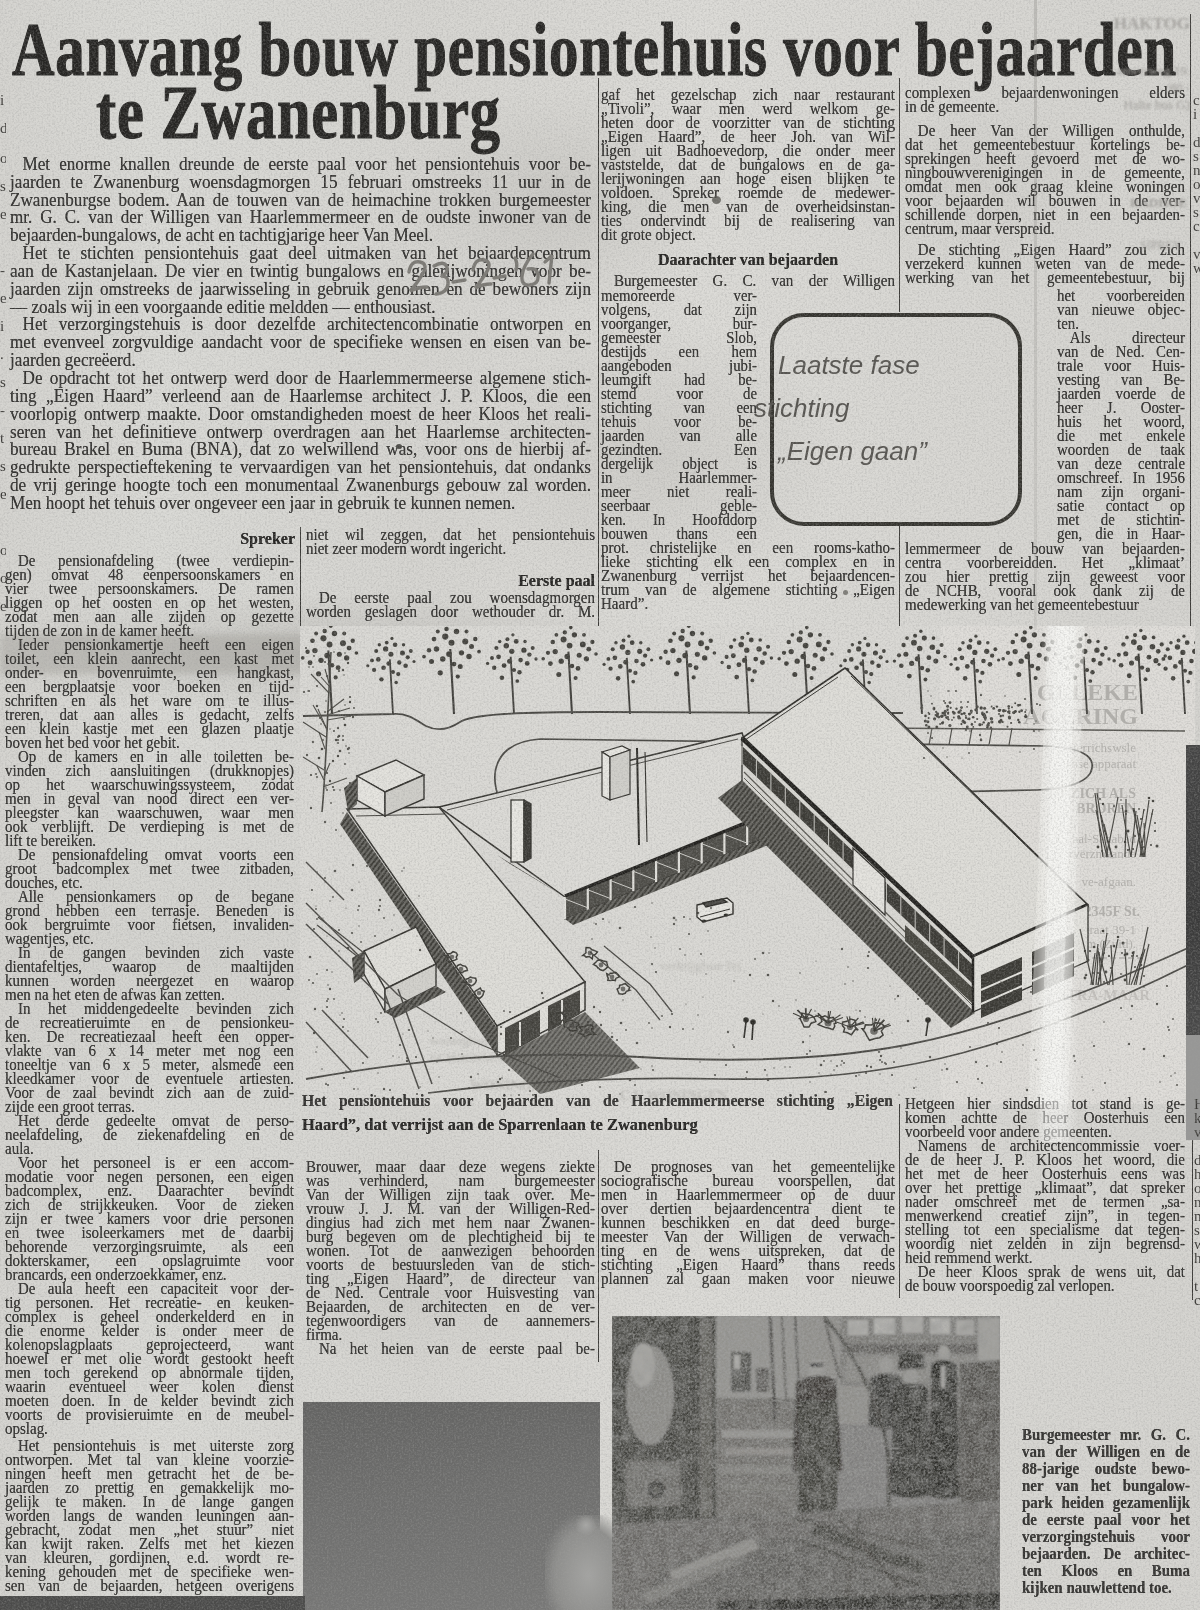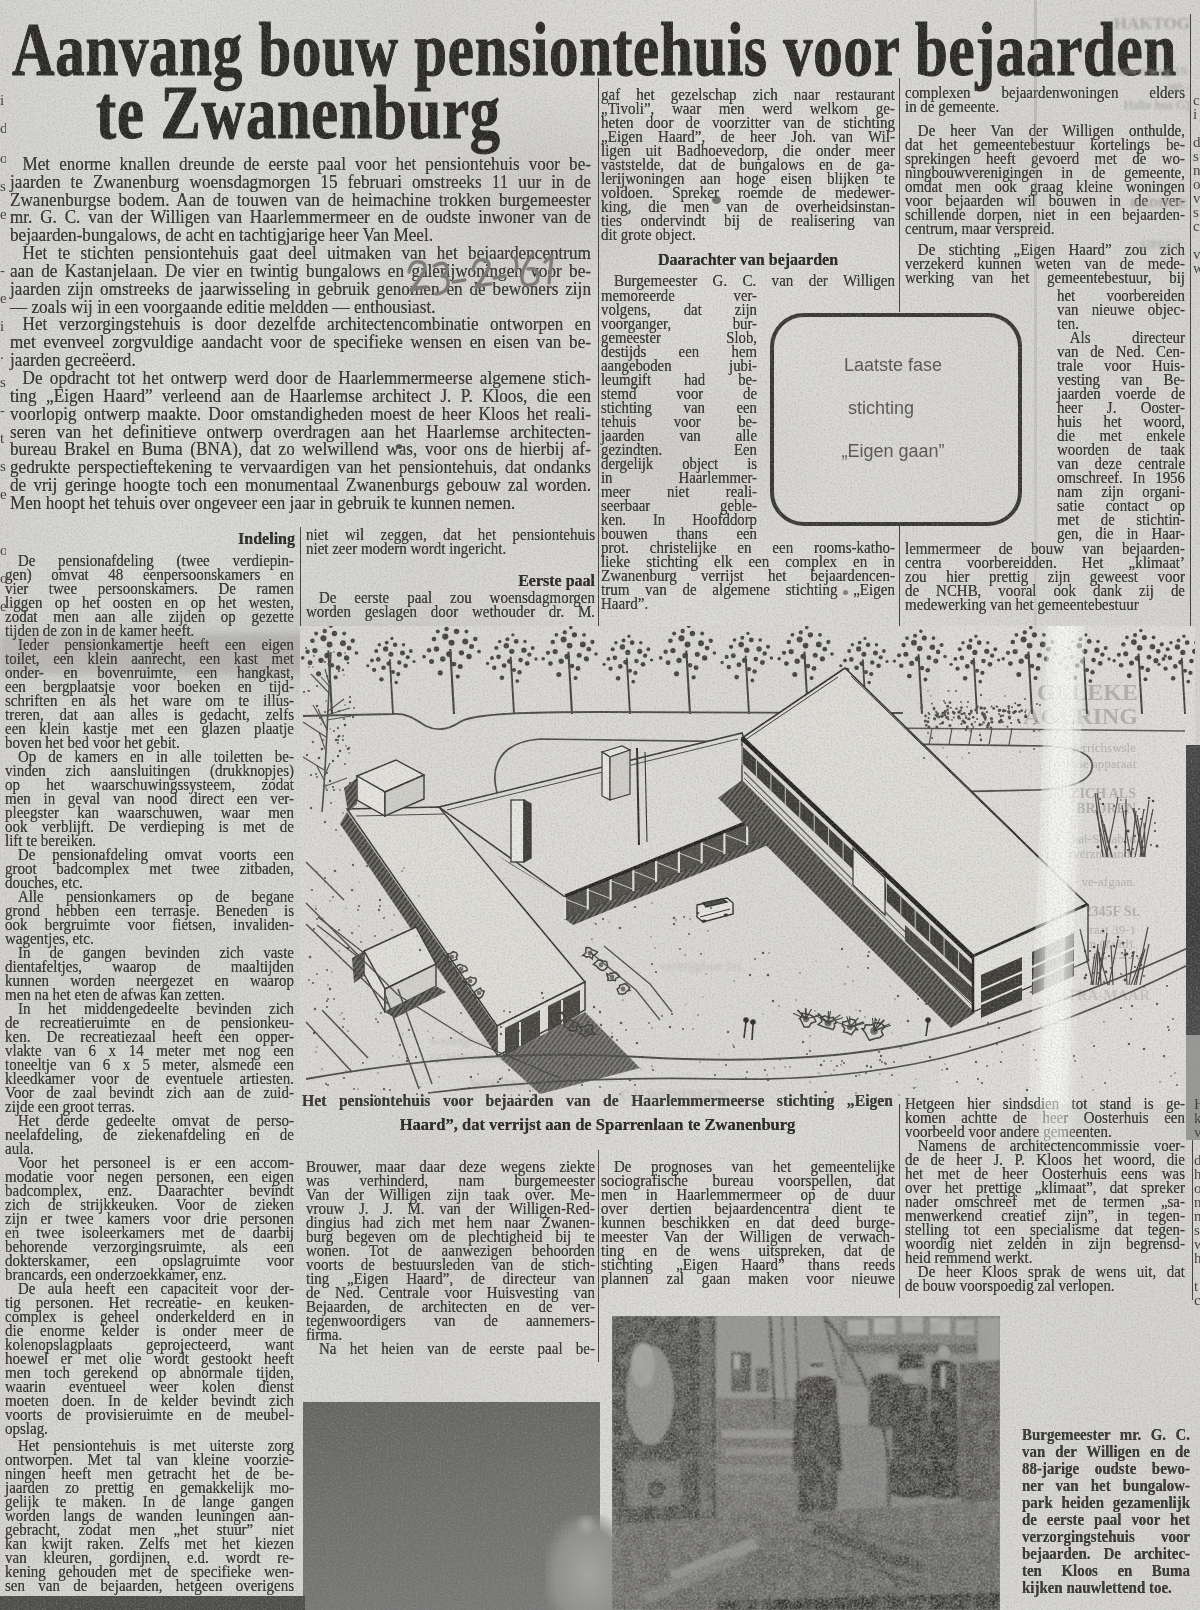--- a/index.html
+++ b/index.html
@@ -59,21 +59,21 @@
 <path d="M39,26 q10,-6 13,1 q2,6 -6,9 q8,0 7,8 q-1,9 -12,10"></path>
 <path d="M58,42 l12,-2"></path>
 <path d="M78,30 q2,-12 11,-10 q9,2 2,13 q-7,11 -11,15 q8,-4 16,-4"></path>
 <path d="M99,38 l11,-2"></path>
 <path d="M120,18 q3,6 1,12"></path>
 <path d="M138,14 q-10,12 -11,22 q-1,10 8,9 q9,-1 8,-10 q-1,-8 -10,-6"></path>
 <path d="M150,22 q5,-4 7,-7 l-3,28"></path>
 </g>
   </svg>
 
-<div class="hdr" style="left:180px;top:530px;width:115px;font-size:16px;text-align:right;">Indeling</div>
+<div class="hdr" style="left:180px;top:530px;width:115px;font-size:16px;text-align:right;">Spreker</div>
 
 <div class="tcol " style="left:5px;top:554.4px;width:314px;font-size:16.3px;line-height:14.0px;transform:scaleX(0.9204);">
 <div class="ln ind" style="height:14.0px">De pensionafdeling (twee verdiepin-</div>
 <div class="ln" style="height:14.0px">gen) omvat 48 eenpersoonskamers en</div>
 <div class="ln" style="height:14.0px">vier twee persoonskamers.  De ramen</div>
 <div class="ln" style="height:14.0px">liggen op het oosten en op het westen,</div>
 <div class="ln" style="height:14.0px">zodat men aan alle zijden op gezette</div>
 <div class="ln last" style="height:14.0px">tijden de zon in de kamer heeft.</div>
 <div class="ln ind" style="height:14.0px">Ieder pensionkamertje heeft een eigen</div>
 <div class="ln" style="height:14.0px">toilet, een klein aanrecht, een kast met</div>
@@ -253,21 +253,21 @@
 <div class="tcol " style="left:905px;top:542.4px;width:305px;font-size:16.3px;line-height:14.0px;transform:scaleX(0.9180);">
 <div class="ln" style="height:14.0px">lemmermeer de bouw van bejaarden-</div>
 <div class="ln" style="height:14.0px">centra voorbereidden. Het „klimaat’</div>
 <div class="ln" style="height:14.0px">zou hier prettig zijn geweest voor</div>
 <div class="ln" style="height:14.0px">de NCHB, vooral ook dank zij de</div>
 <div class="ln last" style="height:14.0px">medewerking van het gemeentebestuur</div>
 </div>
 
 <div class="abs" style="left:770px;top:313px;width:244px;height:205px;border:4px solid #35342f;border-radius:34px;"></div>
 
-<div class="abs" style="left:778px;top:344px;width:230px;font-family:'Liberation Sans',sans-serif;color:#55534f;font-size:18px;line-height:43px;text-align:center;">
+<div class="abs" style="left:778px;top:344px;width:230px;font-family:'Liberation Sans',sans-serif;color:#55534f;font-size:26px;line-height:43px;font-style:italic;">
 <div>Laatste fase</div>
     <div style="margin-left:-24px">stichting</div>
     <div>„Eigen gaan”</div>
   </div>
 
 <div class="abs" style="left:396px;top:444px;width:6px;height:5px;border-radius:50%;background:#4a4945;"></div>
 <div class="abs" style="left:712px;top:196px;width:9px;height:8px;border-radius:50%;background:#55544f;opacity:.8"></div>
 <div class="abs" style="left:843px;top:590px;width:5px;height:5px;border-radius:50%;background:#55544f;opacity:.7"></div>
 <div class="abs" style="left:597.5px;top:78px;width:1.6px;height:554px;background:#3a3936;"></div>
 <div class="abs" style="left:898.5px;top:78px;width:1.6px;height:234px;background:#3a3936;"></div>
@@ -1331,21 +1331,21 @@
     </g>
 
 <polygon points="1048,626 1085,626 1068,1104 1028,1104" fill="#f2f1ee" opacity="0.45"></polygon>
 <polygon points="1056,626 1076,626 1060,1104 1040,1104" fill="#f6f5f2" opacity="0.5"></polygon>
 
 </svg>
 
 <div class="tcol bold" style="left:302px;top:1089.5px;width:622px;font-size:16.5px;line-height:22px;transform:scaleX(0.9502);">
 <div class="ln" style="height:22px">Het pensiontehuis voor bejaarden van de Haarlemmermeerse stichting „Eigen</div>
 </div>
-<div class="hdr" style="left:302px;top:1115px;width:591px;font-size:16.5px;text-align:center;">Haard”, dat verrijst aan de Sparrenlaan te Zwanenburg</div>
+<div class="hdr" style="left:302px;top:1115px;width:591px;font-size:16.5px;">Haard”, dat verrijst aan de Sparrenlaan te Zwanenburg</div>
 
 <div class="tcol " style="left:306px;top:1160.4px;width:314px;font-size:16.3px;line-height:14.0px;transform:scaleX(0.9204);">
 <div class="ln" style="height:14.0px">Brouwer, maar daar deze wegens ziekte</div>
 <div class="ln" style="height:14.0px">was verhinderd, nam burgemeester</div>
 <div class="ln" style="height:14.0px">Van der Willigen zijn taak over. Me-</div>
 <div class="ln" style="height:14.0px">vrouw J. J. M. van der Willigen-Red-</div>
 <div class="ln" style="height:14.0px">dingius had zich met hem naar Zwanen-</div>
 <div class="ln" style="height:14.0px">burg begeven om de plechtigheid bij te</div>
 <div class="ln" style="height:14.0px">wonen. Tot de aanwezigen behoorden</div>
 <div class="ln" style="height:14.0px">voorts de bestuursleden van de stich-</div>

